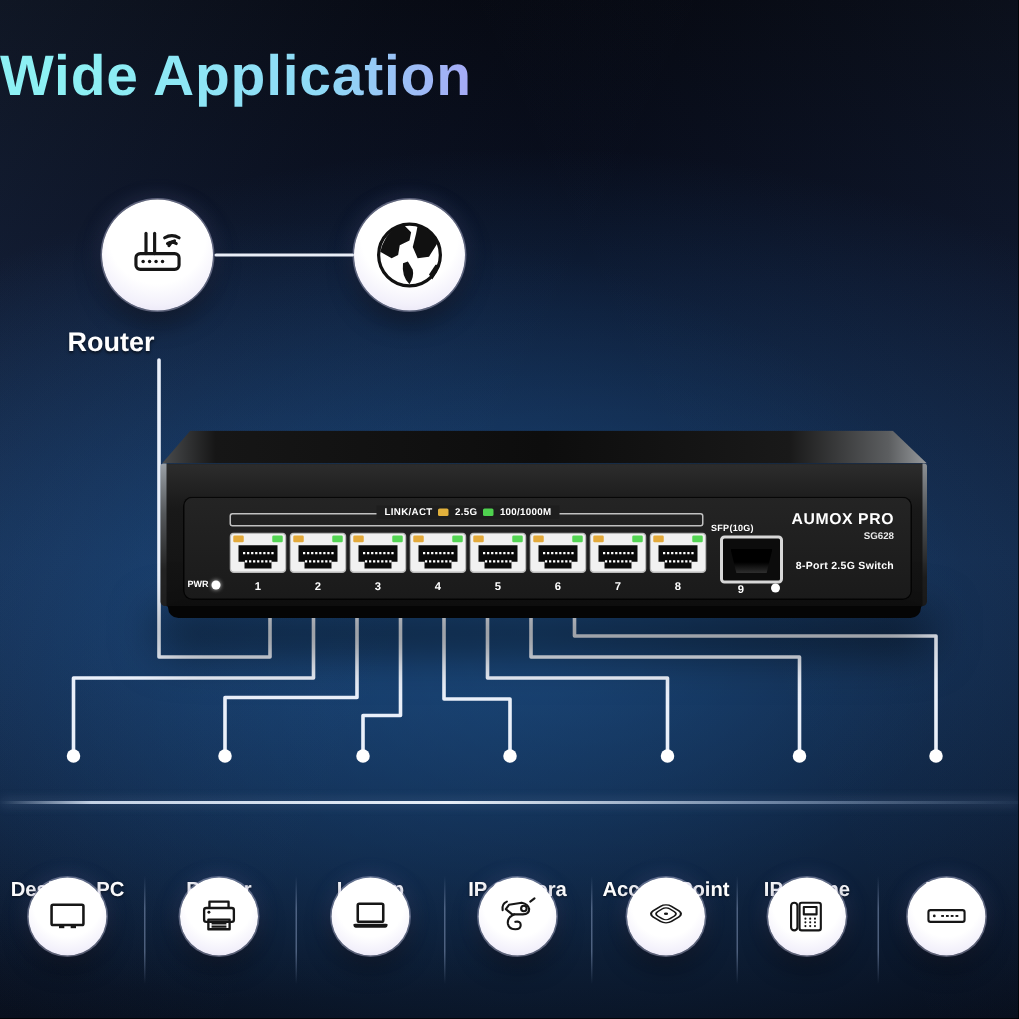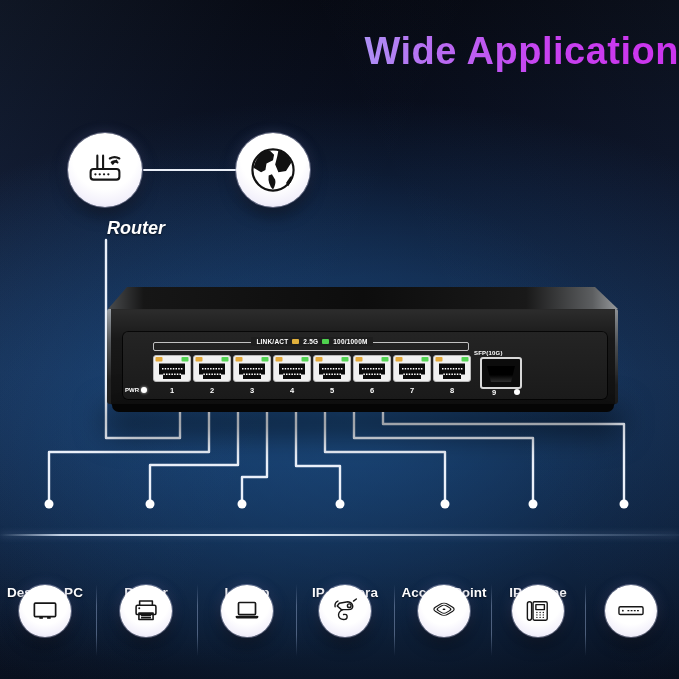--- a/index.html
+++ b/index.html
@@ -9,32 +9,32 @@
     background:
       radial-gradient(900px 520px at 52% 62%, rgba(34,96,160,.55), rgba(10,20,40,0) 62%),
       radial-gradient(700px 400px at 28% 60%, rgba(28,78,138,.42), rgba(10,20,40,0) 65%),
       linear-gradient(180deg,#05070f 0%,#0a1124 28%,#0e1b34 55%,#0a1428 78%,#070d1a 100%);
   }
   .streaks{position:absolute;inset:0;pointer-events:none;
     background:
       linear-gradient(115deg, rgba(110,160,225,.10) 0%, rgba(110,160,225,.03) 26%, rgba(110,160,225,0) 48%),
       linear-gradient(246deg, rgba(110,160,225,.06) 0%, rgba(110,160,225,0) 38%);}
   .title{
-    position:absolute;top:30px;left:0;width:100%;text-align:right;
+    position:absolute;top:30px;left:0;width:100%;text-align:left;
     font-size:38px;font-weight:bold;letter-spacing:.5px;
     background:linear-gradient(90deg,#8df0f4 8%,#8fd9f6 32%,#a8a4f6 48%,#b672f2 62%,#c742f0 80%,#cb36ee 95%);
     -webkit-background-clip:text;background-clip:text;color:transparent;
   }
   
   .bubble{position:absolute;border-radius:50%;display:flex;align-items:center;justify-content:center;
     background:radial-gradient(circle at 50% 32%, #ffffff 52%, #f3f1fb 74%, #dcd6ef 100%);
     box-shadow:0 0 0 1px rgba(230,225,255,.35), 0 7px 16px rgba(0,0,0,.55), 0 0 14px rgba(150,165,255,.22);}
   .bubble.big{width:74px;height:74px;}
   .bubble.small{width:52px;height:52px;}
-  .dev-label{position:absolute;color:#fff;font-weight:bold;text-align:right;text-shadow:0 1px 2px rgba(0,0,0,.6);font-style:italic;}
+  .dev-label{position:absolute;color:#fff;font-weight:bold;text-align:left;text-shadow:0 1px 2px rgba(0,0,0,.6);}
   .dev-label.big{font-size:18px;width:120px;}
   .bottom-item{position:absolute;width:100px;display:flex;flex-direction:column;align-items:center;gap:8px;}
   .bottom-item .dev-label2{color:#fff;font-weight:bold;font-size:13.5px;white-space:nowrap;text-shadow:0 1px 2px rgba(0,0,0,.6);}
   .divider{position:absolute;width:1px;height:72px;top:584px;
     background:linear-gradient(180deg,rgba(120,140,175,0) 0%,rgba(130,150,185,.55) 30%,rgba(130,150,185,.55) 70%,rgba(120,140,175,0) 100%);}
   .link-line{position:absolute;left:143px;top:169px;width:93px;height:2px;background:#e9eef7;border-radius:1px;}
   .floor-line{position:absolute;left:0;top:534px;width:679px;height:2px;
     background:linear-gradient(90deg,rgba(140,170,210,.06),rgba(226,238,255,.85) 9%,rgba(242,248,255,.95) 44%,rgba(195,214,242,.55) 74%,rgba(140,170,210,.10));
     box-shadow:0 0 7px rgba(180,200,240,.35);}
   svg.wires{position:absolute;left:0;top:0;}
@@ -342,20 +342,25 @@
         <span class="pwr-dot"></span>
       </div>
 
       <div class="sfp-label">SFP(10G)</div>
       <div class="sfp-port">
           <div class="sfp-slot"></div>
         </div>
       <div class="sfp-num">9</div>
       <div class="sfp-dot"></div>
 
+      <div class="brand">
+        <div class="brand-name">AUMOX PRO</div>
+        <div class="brand-model">SG628</div>
+        <div class="brand-sub">8-Port 2.5G Switch</div>
+      </div>
     </div>
   </div>
 
   <div class="floor-line"></div>
 
   <div class="bottom-item" style="left:-5px;top:585px;">
     <div class="bubble small">
       <svg width="34" height="34" viewBox="0 0 48 48">
         <g fill="none" stroke="#161616" stroke-width="2.4">
           <rect x="9" y="13" width="30" height="19" rx="1.5"></rect>

